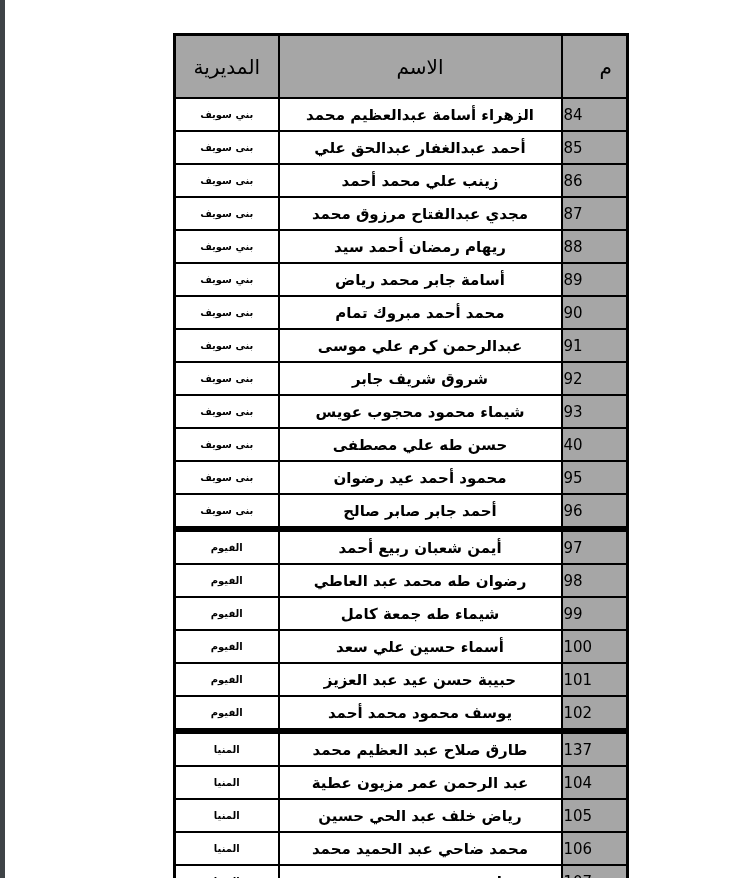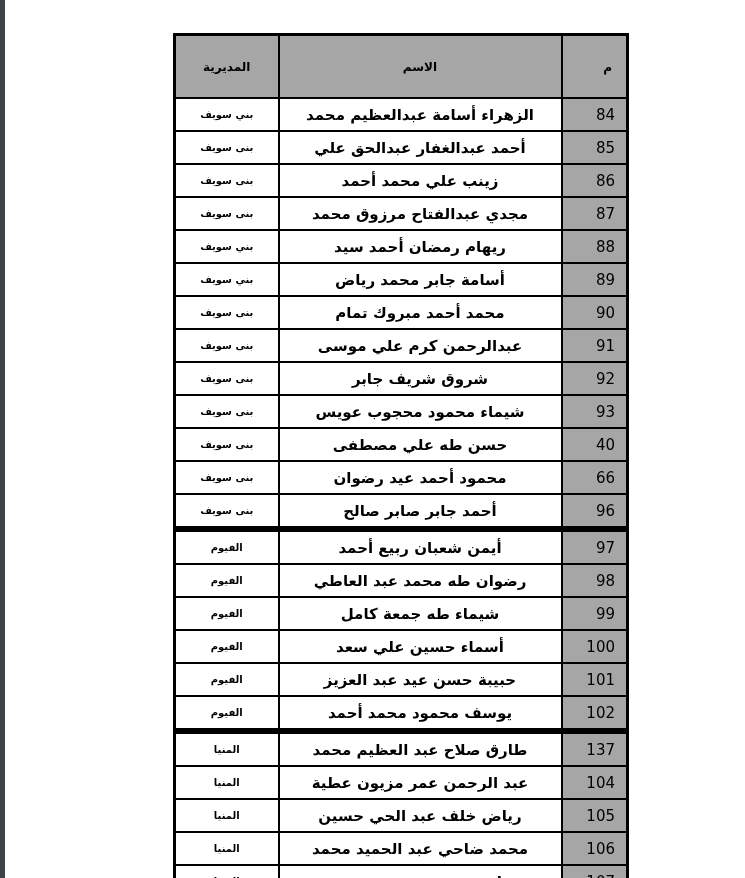--- a/index.html
+++ b/index.html
@@ -36,36 +36,36 @@
     vertical-align:middle;
     overflow:hidden;
     white-space:nowrap;
   }
   col.w-num{width:66px;}
   col.w-name{width:283px;}
   col.w-dir{width:104px;}
   thead th{
     height:59px;
     background:var(--fill);
-    font-weight:700;
-    font-size:12px;
+    font-weight:400;
+    font-size:20px;
     text-align:center;
   }
   thead th.col-num{
     text-align:left;
     padding-left:14px; 
   }
   
   thead th.col-num{text-align:right;padding-right:14px;padding-left:0;}
   tbody td{height:29px;}
   td.cell-num{
     background:var(--fill);
     font-weight:400;
     font-size:15px;
-    text-align:right;
+    text-align:left;
     padding-right:11px;
   }
   td.cell-name{
     text-align:center;
     font-weight:700;
     font-size:15px;
   }
   td.cell-dir{
     text-align:center;
     font-weight:700;
@@ -143,21 +143,21 @@
     <td class="cell-num">93</td>
     <td class="cell-name">شيماء محمود محجوب عويس</td>
     <td class="cell-dir">بنى سويف</td>
   </tr>
       <tr class="data-row">
     <td class="cell-num">40</td>
     <td class="cell-name">حسن طه علي مصطفى</td>
     <td class="cell-dir">بنى سويف</td>
   </tr>
       <tr class="data-row">
-    <td class="cell-num">66</td>
+    <td class="cell-num">95</td>
     <td class="cell-name">محمود أحمد عيد رضوان</td>
     <td class="cell-dir">بنى سويف</td>
   </tr>
       <tr class="data-row">
     <td class="cell-num">96</td>
     <td class="cell-name">أحمد جابر صابر صالح</td>
     <td class="cell-dir">بنى سويف</td>
   </tr>
       <tr class="data-row group-start">
     <td class="cell-num">97</td>

